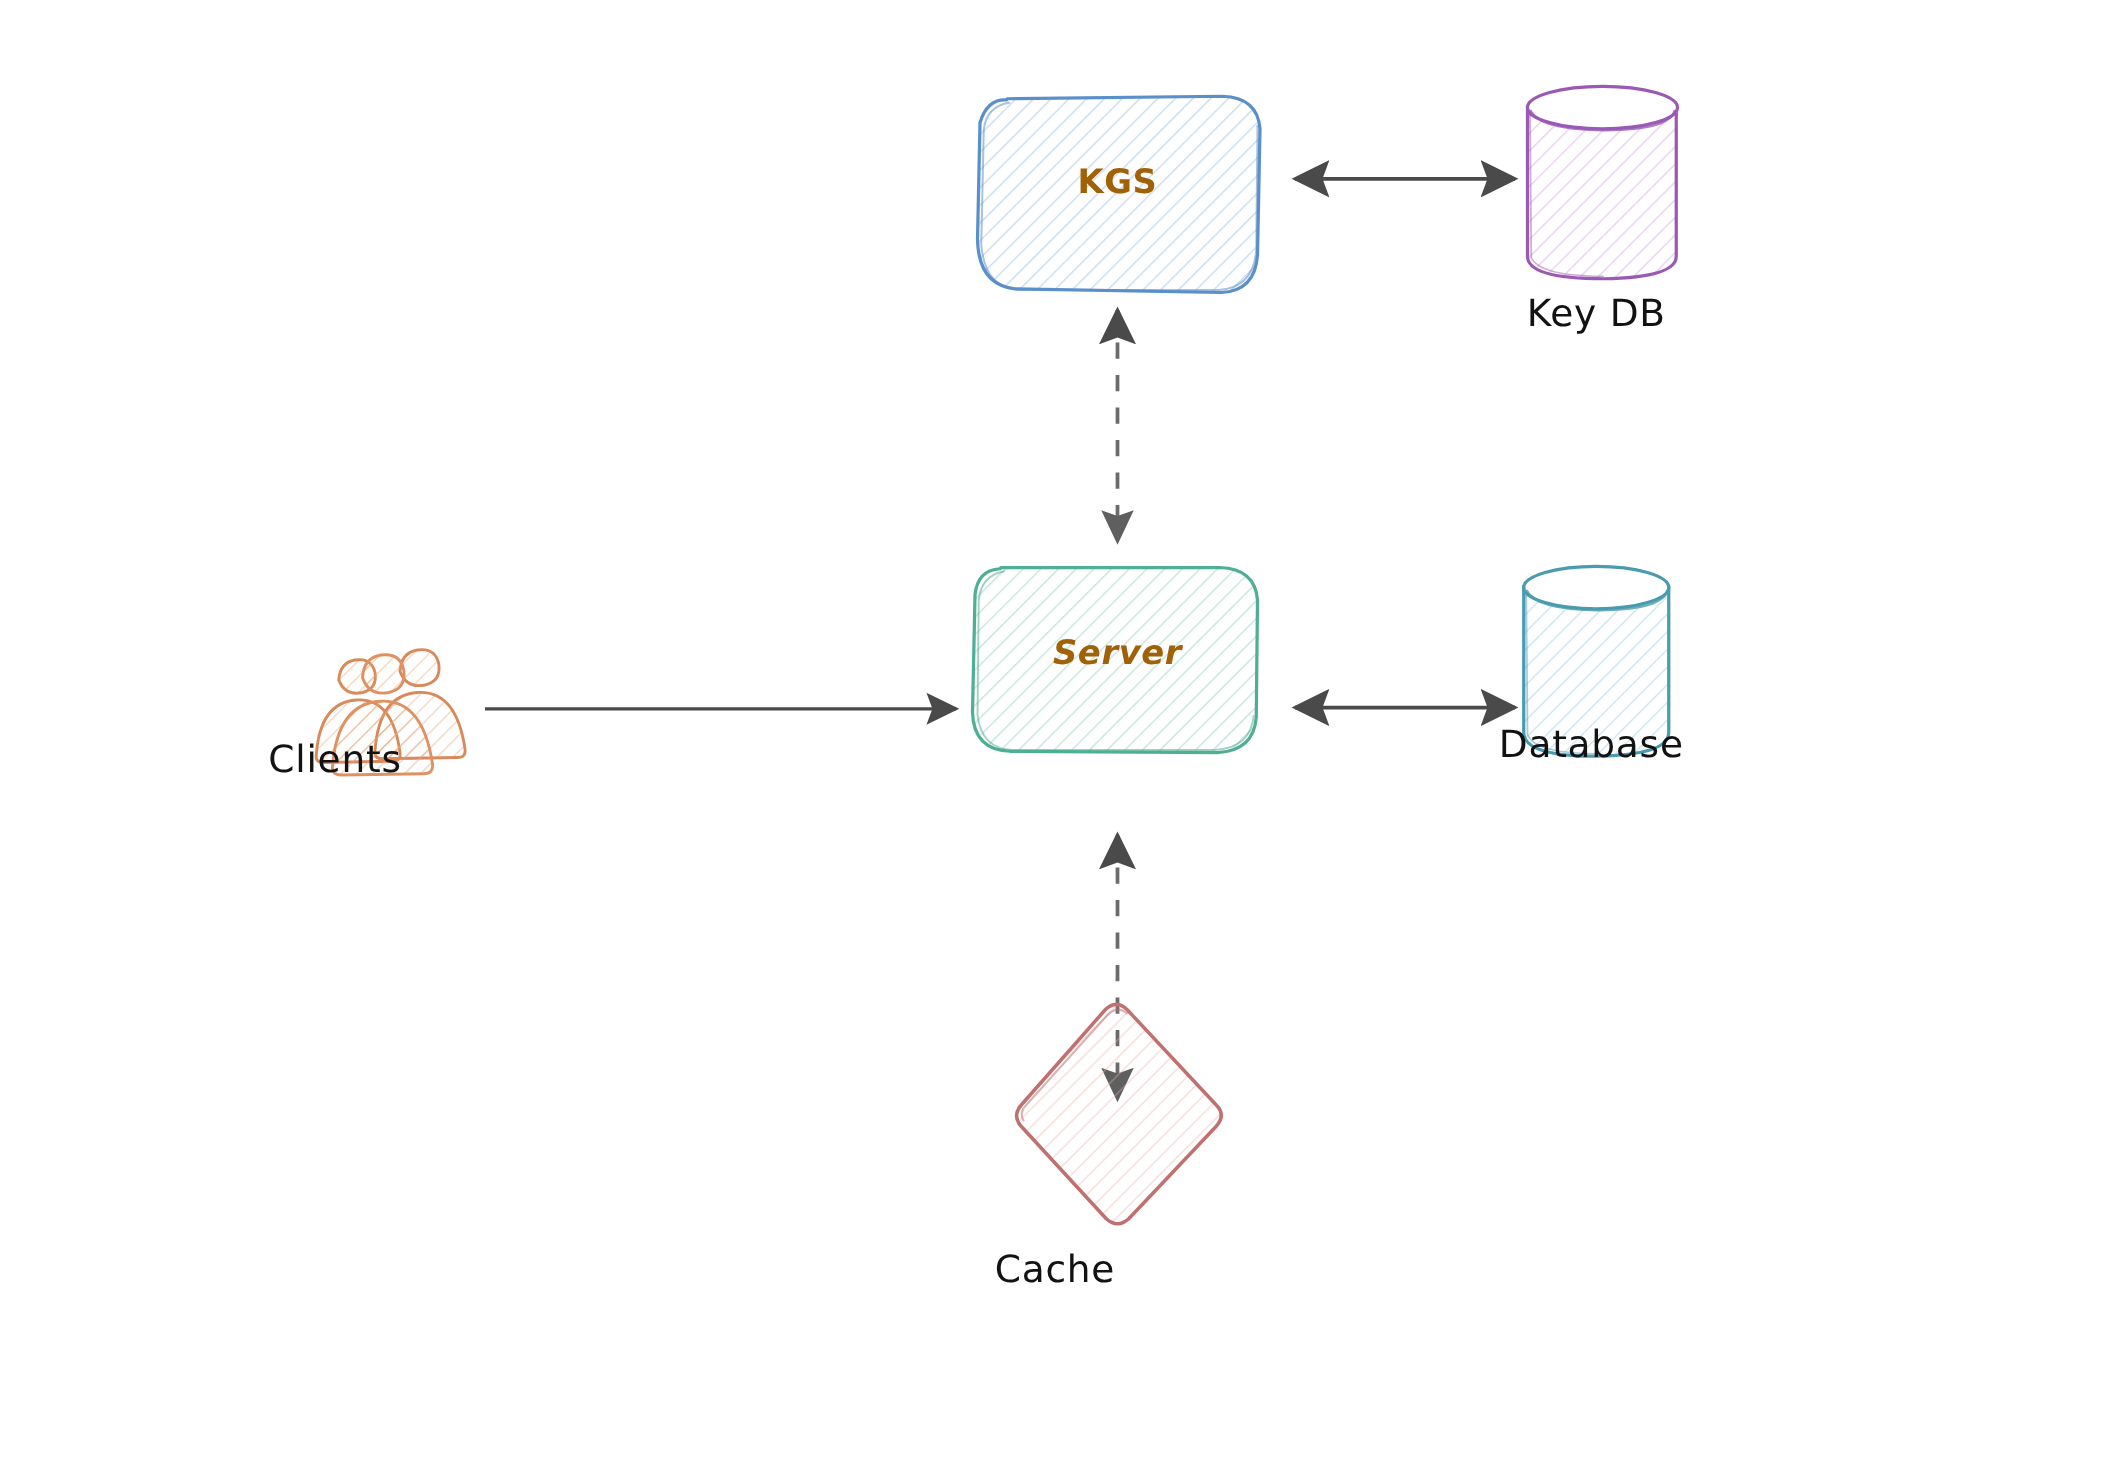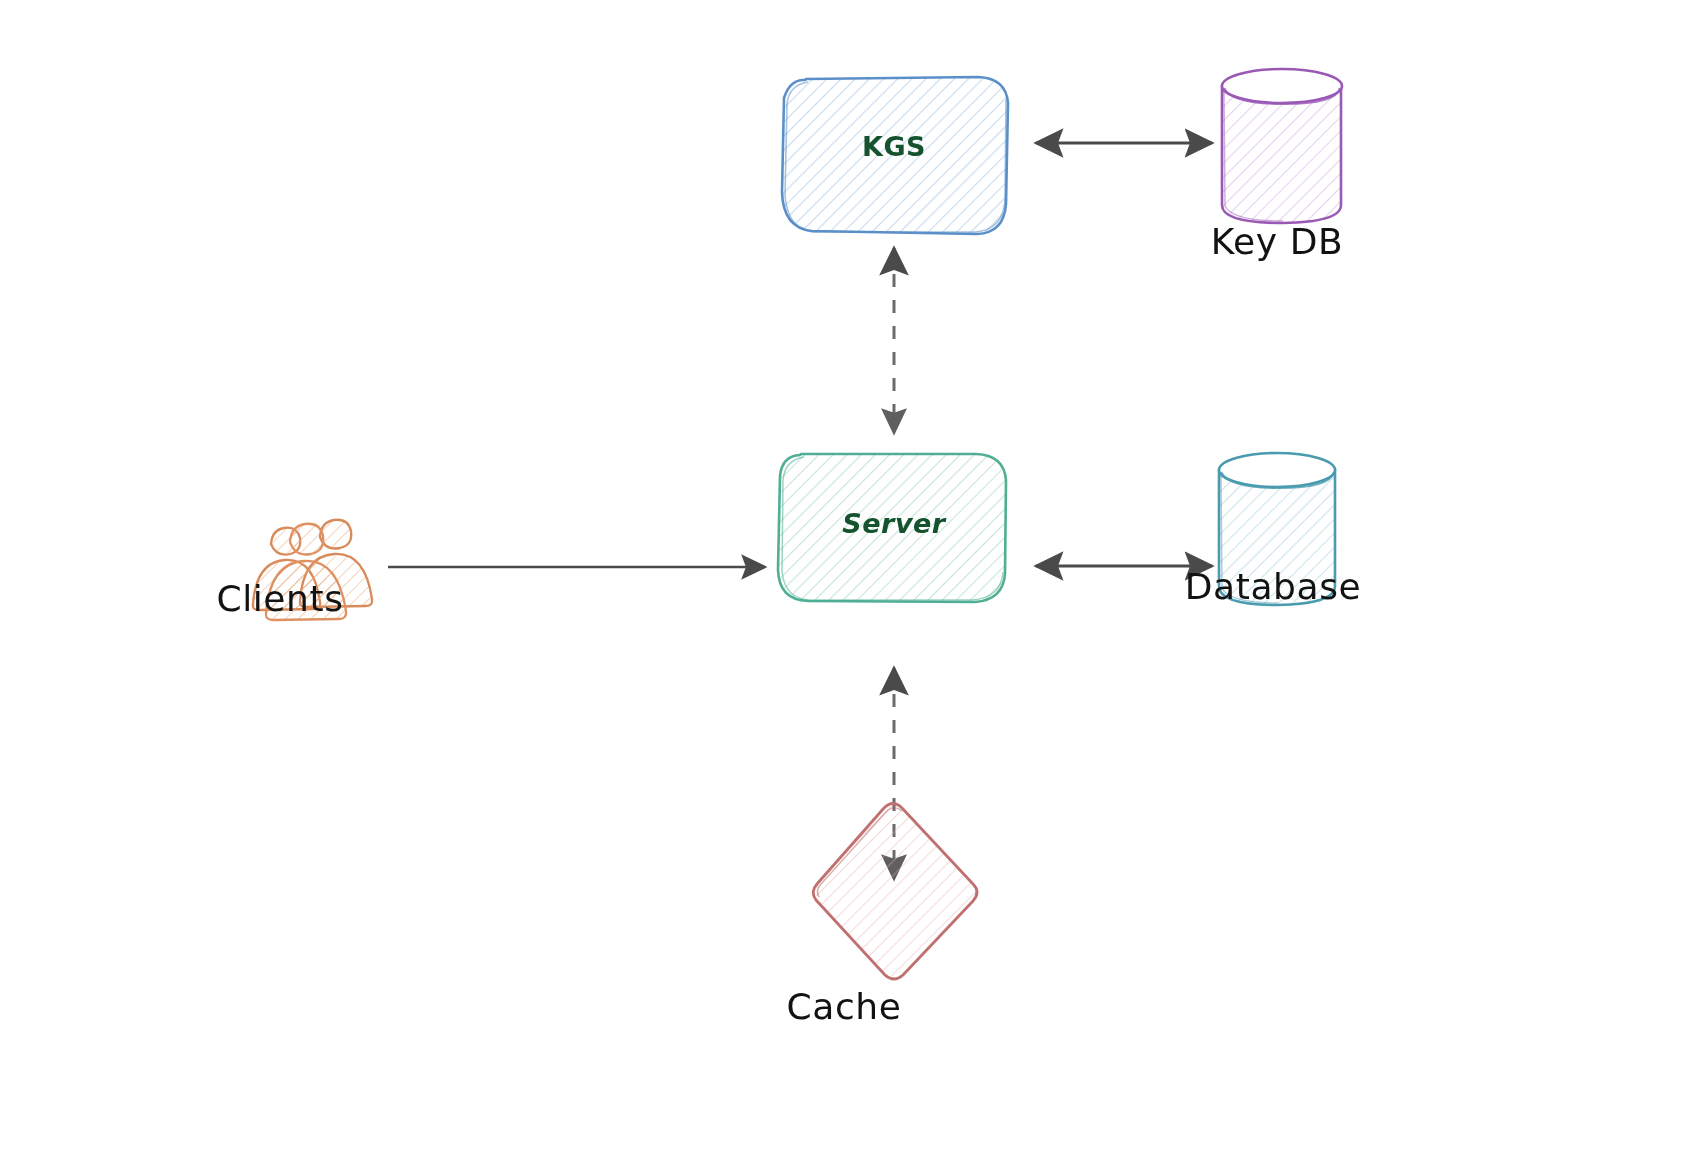--- a/index.html
+++ b/index.html
@@ -18,37 +18,38 @@
     position: absolute;
     inset: 0;
     width: 1702px;
     height: 1166px;
   }
   .node-label {
     position: absolute;
     font-family: "DejaVu Sans", sans-serif;
     font-size: 27px;
     font-weight: 600;
-    color: #14532d;
+    color: #a16207;
     letter-spacing: 0.5px;
     white-space: nowrap;
     transform: translate(-50%, -50%);
     pointer-events: none;
     user-select: none;
   }
   .ext-label {
     position: absolute;
     font-family: "DejaVu Sans", sans-serif;
-    font-size: 36px;
+    font-size: 30px;
     font-weight: 500;
     color: #121212;
     letter-spacing: 0.6px;
     white-space: nowrap;
     transform: translate(-50%, -50%);
     user-select: none;
+    margin-top: 10px;
   }
 </style>
 </head>
 <body>
 
 <svg id="canvas" viewBox="0 0 1702 1166" xmlns="http://www.w3.org/2000/svg">
   <defs>
 
     <pattern id="hatch-blue" patternUnits="userSpaceOnUse" width="10" height="10" patternTransform="rotate(45)">
       <line x1="0" y1="0" x2="0" y2="10" stroke="#8fb8dd" stroke-width="2.2"></line>
@@ -162,13 +163,13 @@
 <div class="node-label" style="left:894px; top:146px;">KGS</div>
 
 <div class="ext-label" style="left:1277px; top:241px;">Key DB</div>
 
 <div class="node-label" style="left:894px; top:523px;font-style:italic;">Server</div>
 
 <div class="ext-label" style="left:1273px; top:586px;">Database</div>
 
 <div class="ext-label" style="left:844px; top:1006px;">Cache</div>
 
-<div class="ext-label" style="left:280px; top:598px;">Clients</div>
+<div class="ext-label" style="left:268px; top:598px;">Clients</div>
 
 </body></html>

